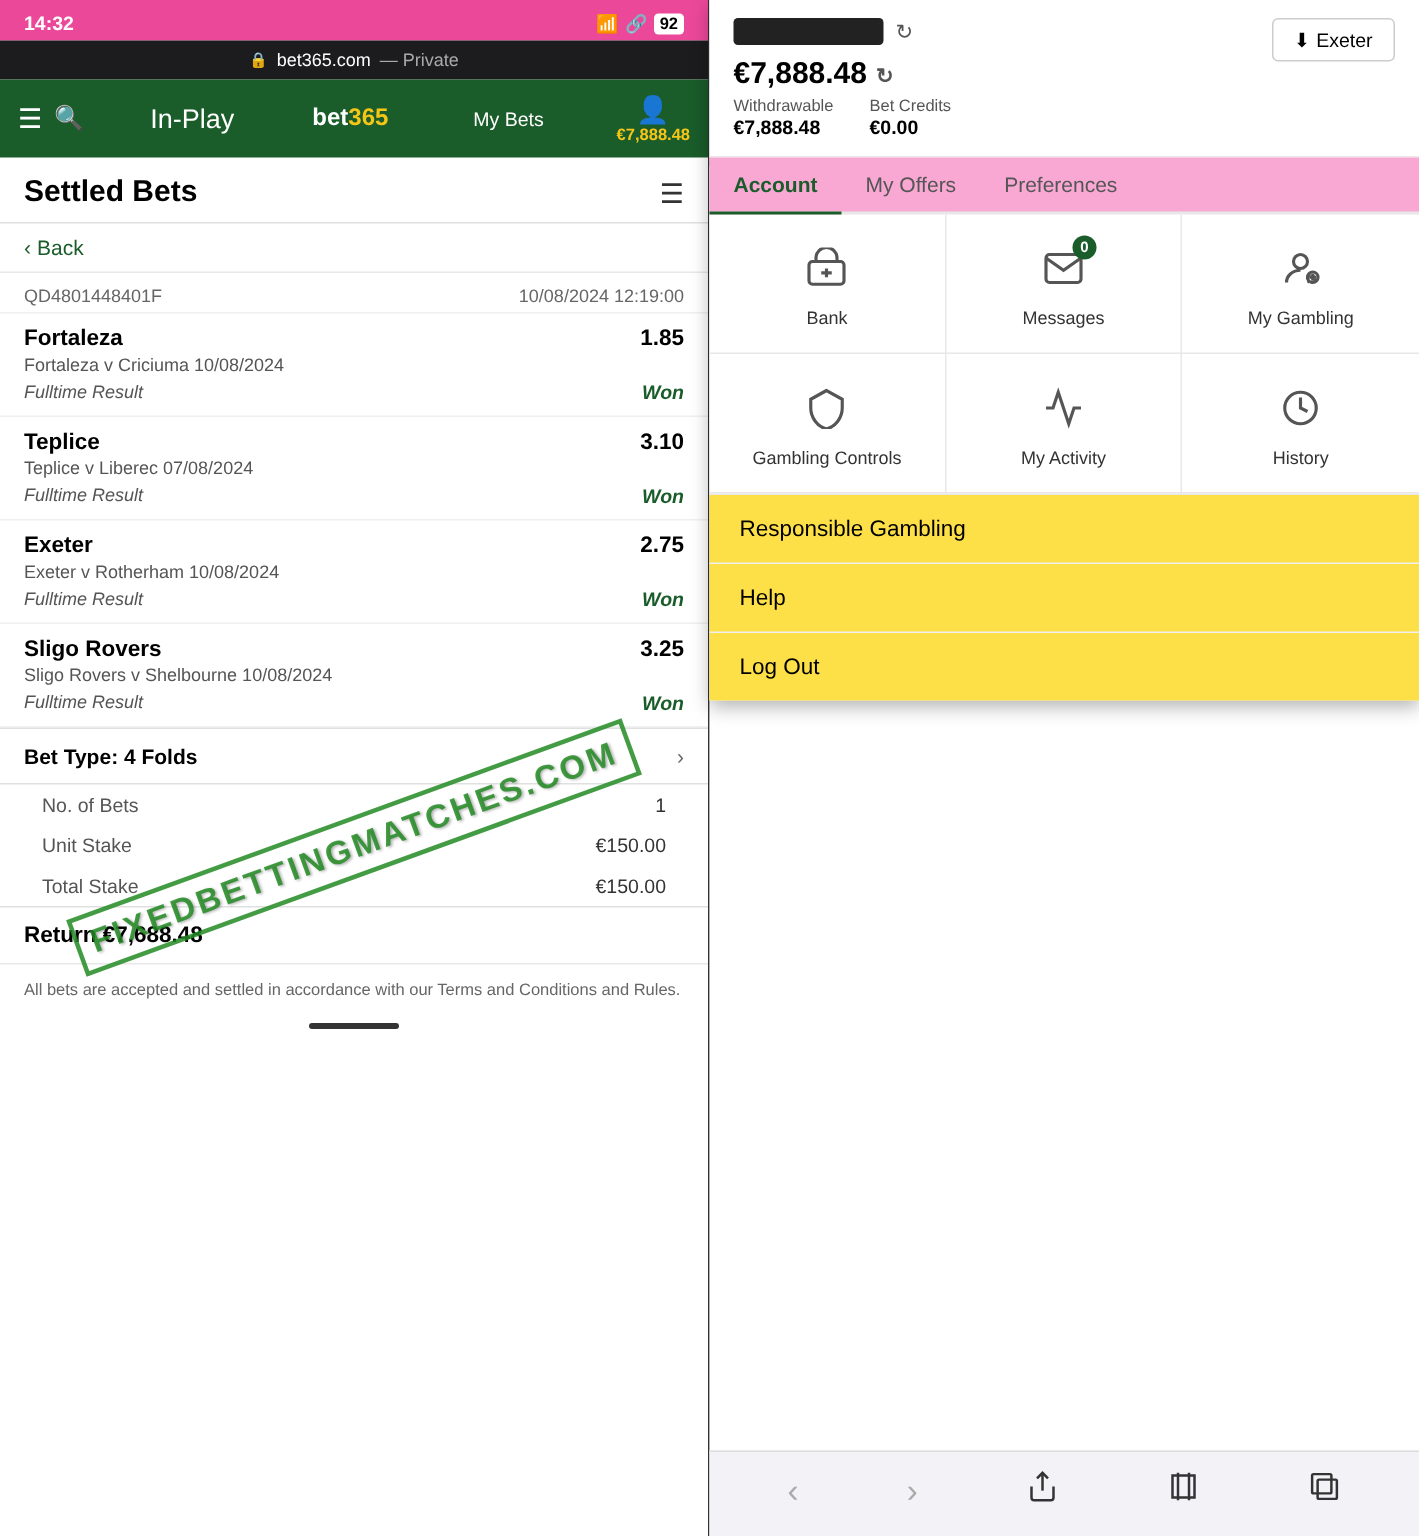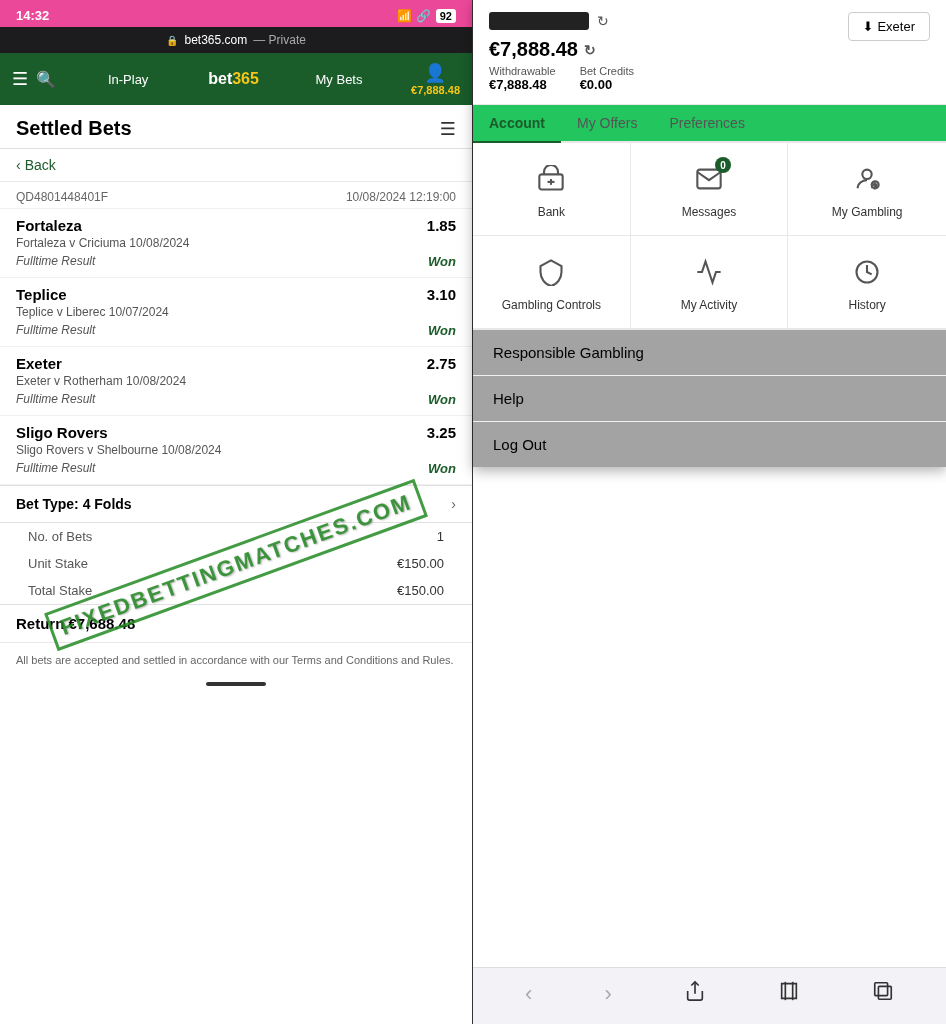--- a/index.html
+++ b/index.html
@@ -84,21 +84,21 @@
       display: flex;
       align-items: center;
       padding: 6px 12px;
       height: 52px;
       gap: 8px;
     }
     .nav-menu-icon { color: #fff; font-size: 18px; cursor: pointer; }
     .nav-search-icon { color: #fff; font-size: 16px; margin-left: 4px; }
     .nav-inplay {
       color: #fff;
-      font-size: 13px;
+      font-size: 18px;
       font-weight: 500;
       flex: 1;
       text-align: center;
     }
     .bet365-logo {
       display: flex;
       flex-direction: row;
       align-items: center;
       margin: 0 8px;
     }
@@ -297,21 +297,21 @@
       margin-top: 4px;
     }
     .balance-detail-item {}
     .balance-detail-label { font-size: 11px; color: #555; }
     .balance-detail-value { font-size: 13px; font-weight: 600; color: #000; }
 
     
     .account-tabs {
       display: flex;
       border-bottom: 2px solid #e8e8e8;
-      background: #22c55e;
+      background: #f9a8d4;
     }
     .account-tab {
       padding: 10px 16px;
       font-size: 14px;
       color: #555;
       cursor: pointer;
       border-bottom: 2px solid transparent;
       margin-bottom: -2px;
     }
     .account-tab.active {
@@ -364,21 +364,21 @@
       height: 16px;
       font-size: 10px;
       display: flex;
       align-items: center;
       justify-content: center;
       font-weight: 700;
     }
 
     
     .account-menu-list {
-      background: #a3a3a3;
+      background: #fde047;
     }
     .account-menu-list-item {
       padding: 14px 20px;
       font-size: 15px;
       color: #000;
       border-bottom: 1px solid #f0f0f0;
       cursor: pointer;
     }
     .account-menu-list-item:last-child { border-bottom: none; }
 
@@ -500,21 +500,21 @@
           <span class="bet-market">Fulltime Result</span>
           <span class="bet-result">Won</span>
         </div>
       </div>
 
       <div class="bet-item">
         <div class="bet-team-row">
           <span class="bet-team">Teplice</span>
           <span class="bet-odds">3.10</span>
         </div>
-        <div class="bet-match">Teplice v Liberec 10/07/2024</div>
+        <div class="bet-match">Teplice v Liberec 07/08/2024</div>
         <div class="bet-market-row">
           <span class="bet-market">Fulltime Result</span>
           <span class="bet-result">Won</span>
         </div>
       </div>
 
       <div class="bet-item">
         <div class="bet-team-row">
           <span class="bet-team">Exeter</span>
           <span class="bet-odds">2.75</span>

